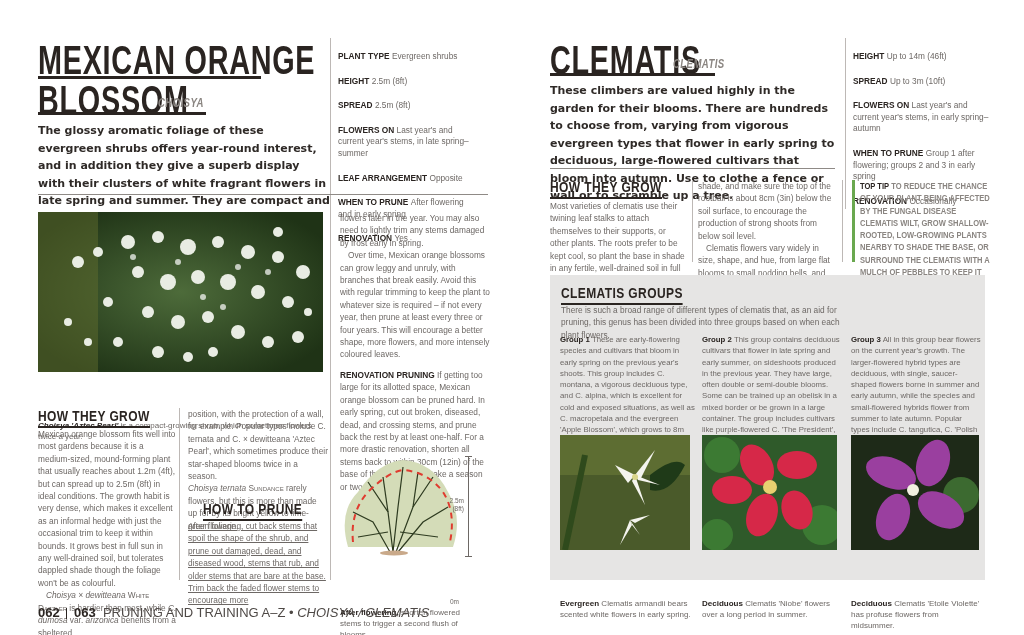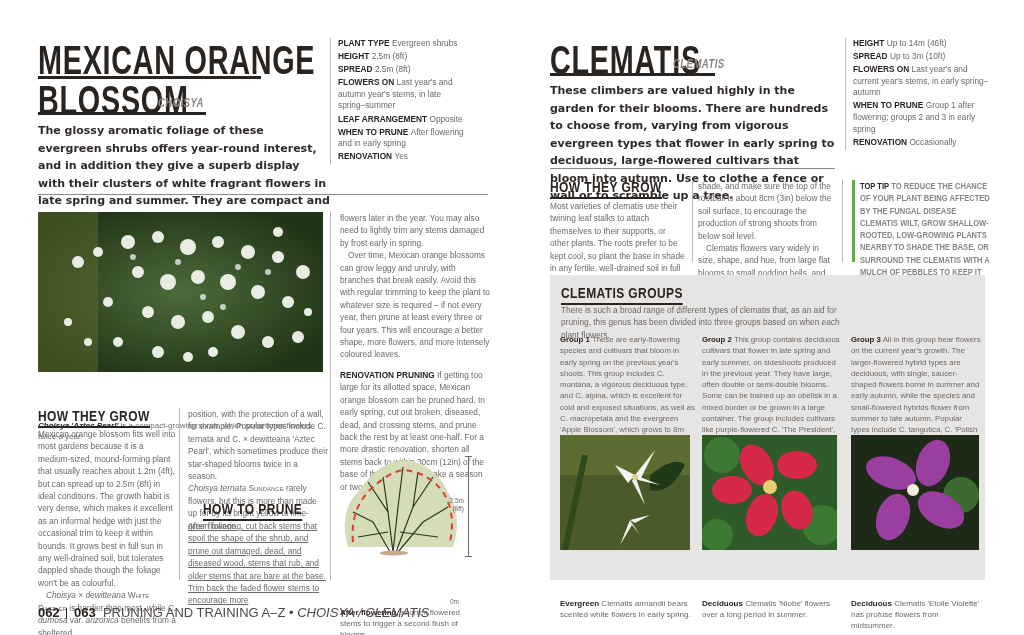--- a/index.html
+++ b/index.html
@@ -8,21 +8,21 @@
   .abs { position: absolute; }
   .title {
     font-family: "Liberation Sans", sans-serif; font-weight: bold; color: #2a2421;
     font-size: 40px; line-height: 40px; transform: scaleX(0.72); transform-origin: left top;
     white-space: nowrap; letter-spacing: 1px;
   }
   .title-rule { height: 3px; background: #2a2421; }
   .latin { font-family: "Liberation Sans", sans-serif; font-style: italic; font-weight: bold; color: #8a8581; font-size: 12px; transform: scaleX(0.8); transform-origin: left bottom; display: inline-block; letter-spacing: 0.5px; }
   .intro { font-family: "DejaVu Sans", sans-serif; font-weight: bold; font-size: 11px; line-height: 17.5px; color: #2f2a27; }
   .facts { font-size: 8.3px; line-height: 11.6px; color: #6d6865; border-left: 1px solid #bdb8b5; padding-left: 7px; }
-  .facts .row { margin-bottom: 1.5px; }
+  .facts .row { margin-bottom: 1.5px; margin-top: 13px; }
   .facts .k { font-weight: bold; color: #2a2421; font-size: 8.3px; text-transform: uppercase; }
   .body { font-size: 8.3px; line-height: 12.4px; color: #6d6865; }
   .body i { font-style: italic; }
   .h2 { font-weight: bold; color: #2a2421; font-size: 15px; line-height: 16px; transform: scaleX(0.8); transform-origin: left top; white-space: nowrap; display: inline-block; padding-bottom: 2px; border-bottom: 2px solid #2a2421; letter-spacing: 0.5px; }
   .vrule { width: 1px; background: #bdb8b5; }
   .hrule { height: 1px; background: #8f8a86; }
   .cap { font-size: 8px; line-height: 11px; color: #6d6865; margin-top: 44px; }
   .cap b { color: #2a2421; }
   .photo { overflow: hidden; }
   .grey-box { background: #e6e5e4; }
@@ -45,21 +45,21 @@
     <span class="latin">CHOISYA</span>
   </div>
   <div class="abs title-rule" style="left:38px; top:112px; width:168px;"></div>
 
   <div class="abs intro" style="left:38px; top:122px; width:292px;">The glossy aromatic foliage of these evergreen shrubs offers year-round interest, and in addition they give a superb display with their clusters of white fragrant flowers in late spring and summer. They are compact and easy to grow.</div>
 
   <div class="abs facts" id="left-facts" style="left:330px; top:38px; width:140px;">
       <div class="row"><span class="k">PLANT TYPE </span><span>Evergreen shrubs</span></div>
       <div class="row"><span class="k">HEIGHT </span><span>2.5m (8ft)</span></div>
       <div class="row"><span class="k">SPREAD </span><span>2.5m (8ft)</span></div>
-      <div class="row"><span class="k">FLOWERS ON </span><span>Last year's and autumn year's stems, in late spring–summer</span></div>
+      <div class="row"><span class="k">FLOWERS ON </span><span>Last year's and current year's stems, in late spring–summer</span></div>
       <div class="row"><span class="k">LEAF ARRANGEMENT </span><span>Opposite</span></div>
       <div class="row"><span class="k">WHEN TO PRUNE </span><span>After flowering and in early spring</span></div>
       <div class="row"><span class="k">RENOVATION </span><span>Yes</span></div>
     </div>
 
   <div class="abs hrule" style="left:38px; top:194px; width:450px;"></div>
 
   <div class="abs photo" style="left:38px; top:212px; width:285px; height:160px;">
     <svg width="285" height="160" viewBox="0 0 285 160">
       <defs>

